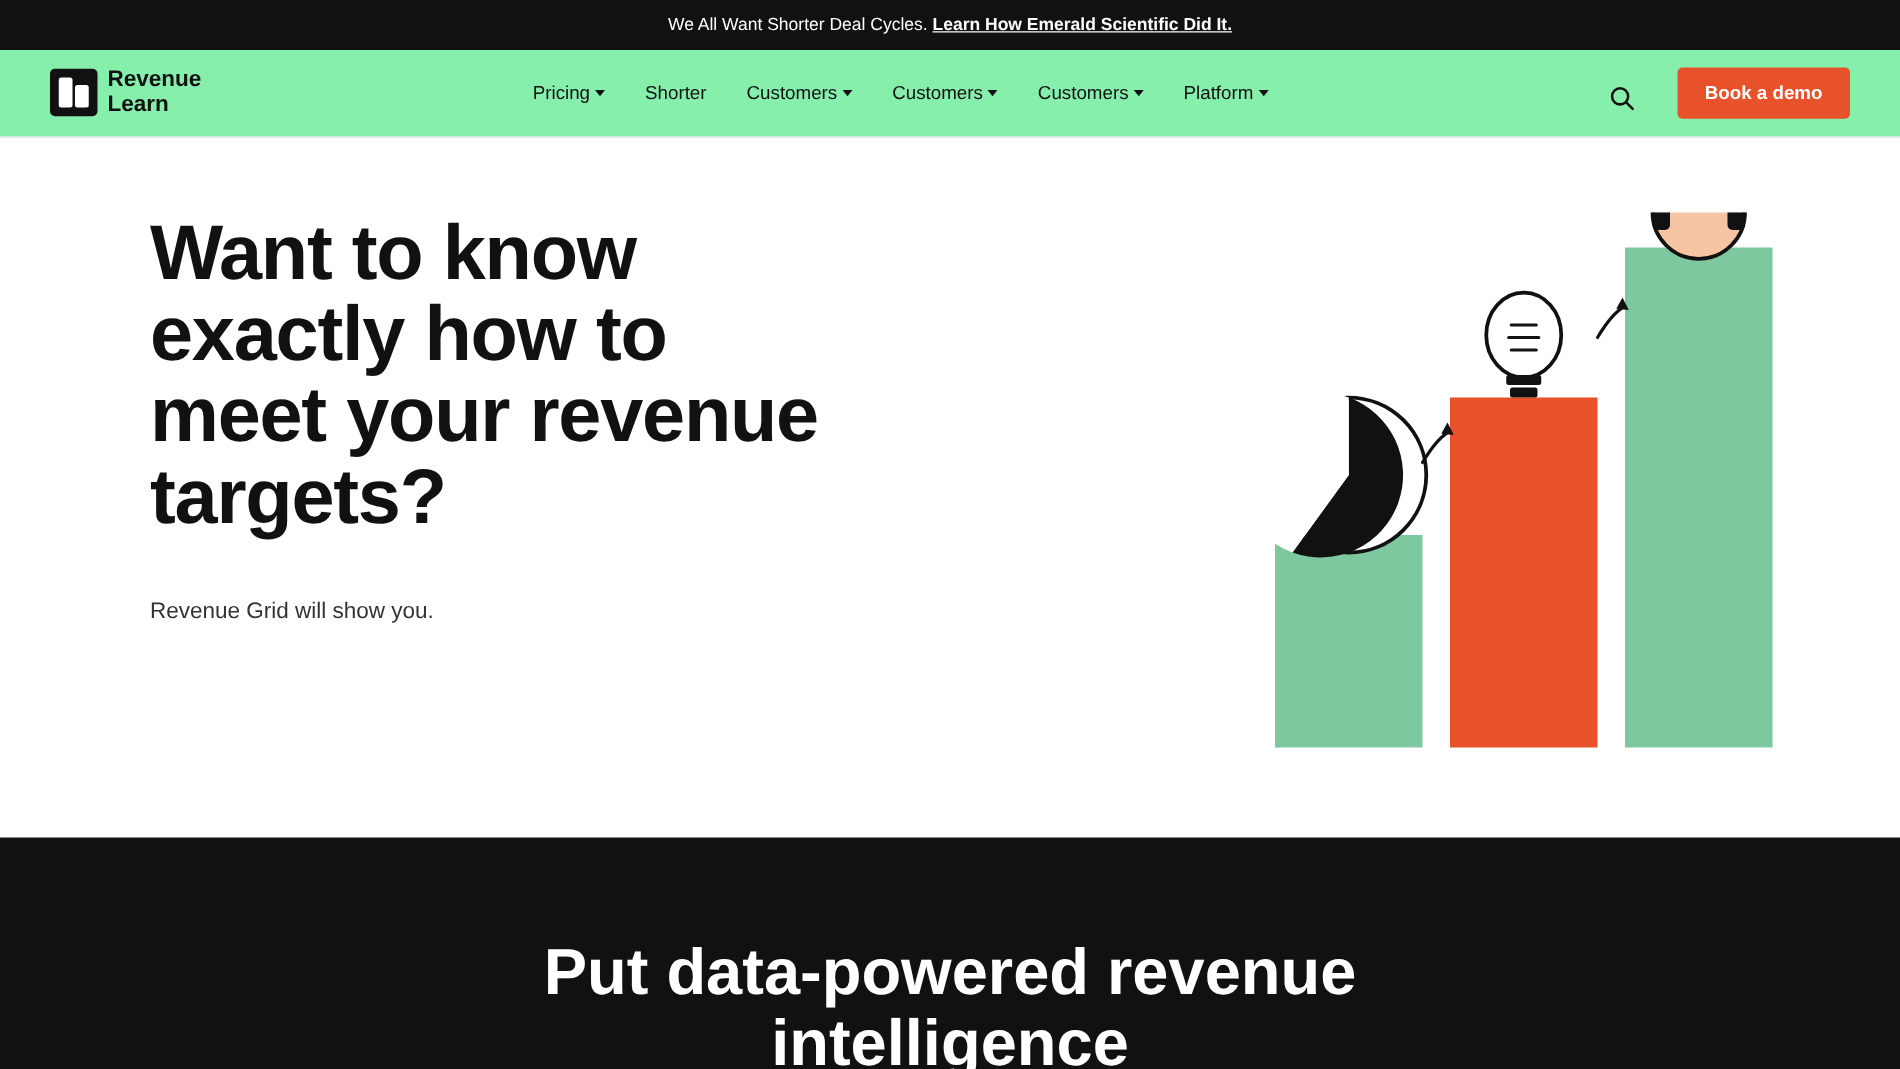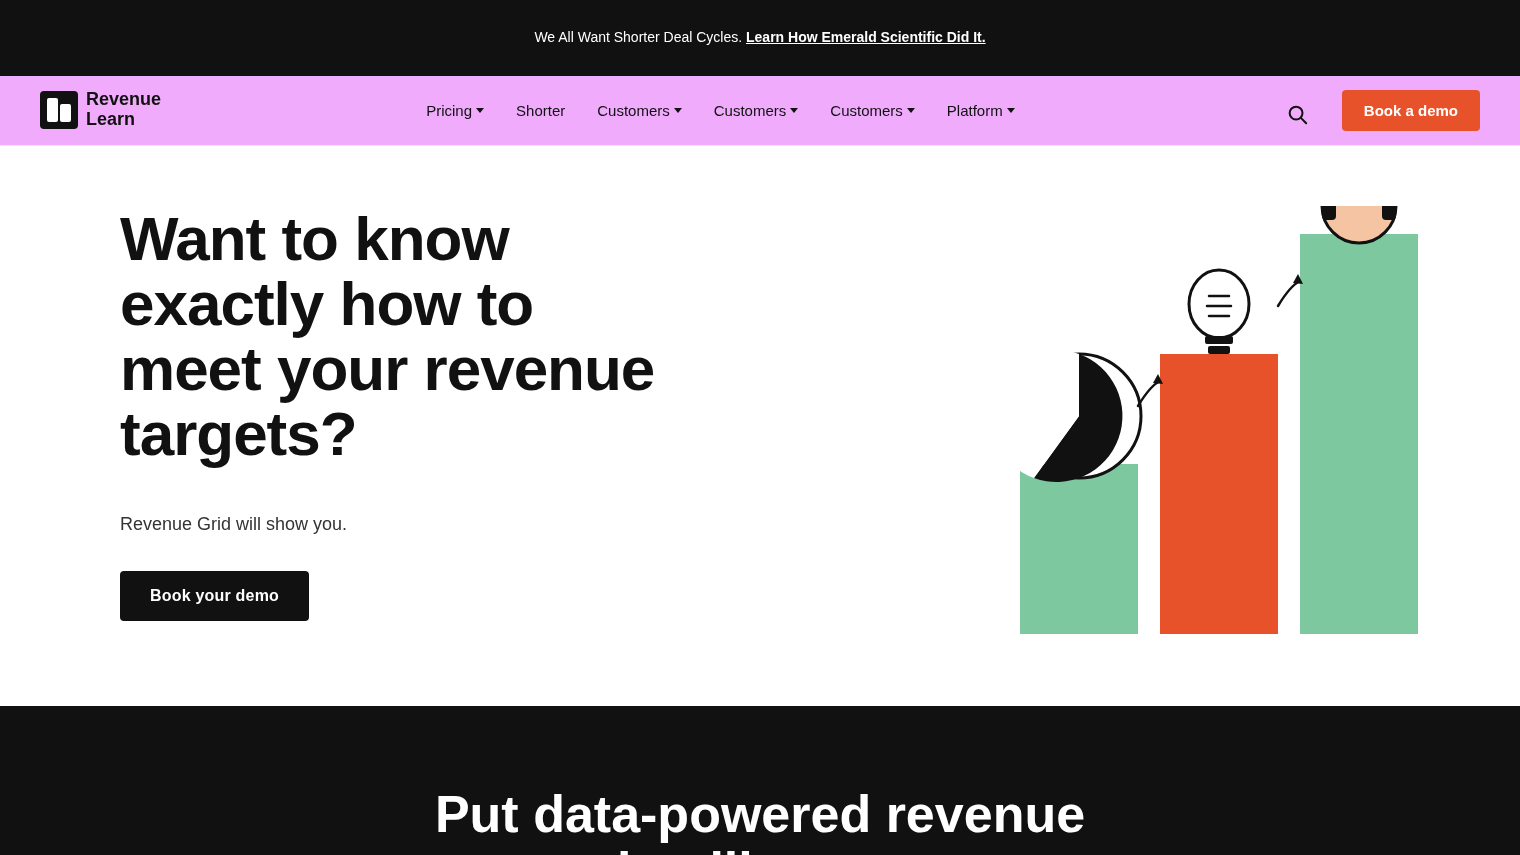--- a/index.html
+++ b/index.html
@@ -3,38 +3,38 @@
   <meta charset="utf-8">
   <style>
     * { margin: 0; padding: 0; box-sizing: border-box; }
     body { font-family: -apple-system, BlinkMacSystemFont, 'Segoe UI', sans-serif; overflow-x: hidden; }
 
     
     .top-banner {
       background: #111;
       color: #fff;
       text-align: center;
-      padding: 28px 20px;
+      padding: 10px 20px;
       font-size: 14px;
       line-height: 1.4;
     }
     .top-banner a {
       color: #fff;
       font-weight: 700;
       text-decoration: underline;
     }
 
     
     nav {
       display: flex;
       align-items: center;
       justify-content: space-between;
       padding: 0 40px;
       height: 70px;
-      background: #f0abfc;
+      background: #86efac;
       border-bottom: 1px solid #eee;
       position: relative;
     }
     .nav-logo {
       display: flex;
       align-items: center;
       gap: 8px;
       text-decoration: none;
       color: #111;
     }
@@ -246,21 +246,20 @@
       </svg>
     </button>
     <button class="book-demo-btn">Book a demo</button>
   </div>
 </nav>
 
 <section class="hero">
   <div class="hero-content">
     <h1 class="hero-title">Want to know exactly how to meet your revenue targets?</h1>
     <p class="hero-subtitle">Revenue Grid will show you.</p>
-    <button class="hero-cta">Book your demo</button>
   </div>
 
   <div class="hero-illustration">
     
     <svg width="440" height="430" viewBox="0 0 440 430" xmlns="http://www.w3.org/2000/svg">
 
       <rect x="20" y="258" width="118" height="170" fill="#7ec8a0"></rect>
 
       <rect x="160" y="148" width="118" height="280" fill="#e8522a"></rect>
 

